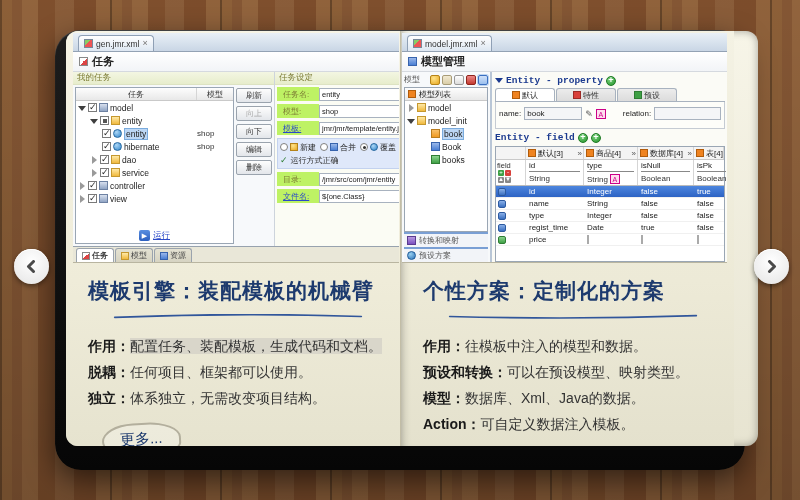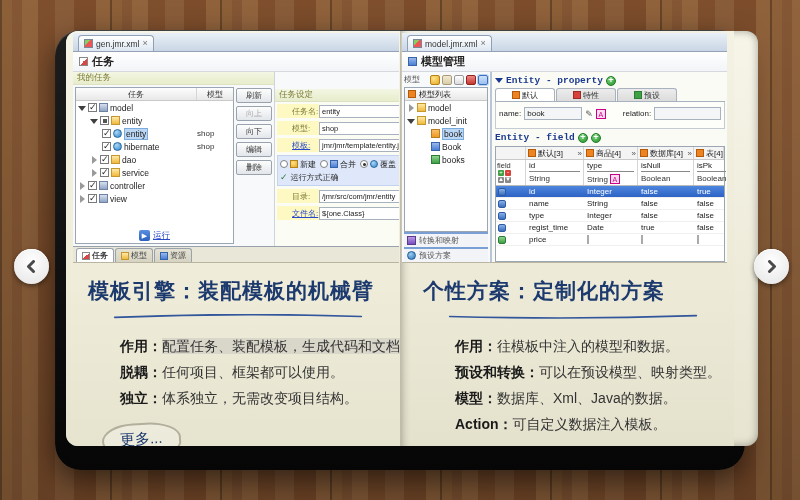--- a/index.html
+++ b/index.html
@@ -113,25 +113,25 @@
   .trow.sel .lab { background:#bcd7f5; border:1px solid #7aabdd; padding:0 1px; }
   .p0{ padding-left:2px; } .p1{ padding-left:14px; } .p2{ padding-left:26px; }
   .runrow { height:15px; display:flex; align-items:center; justify-content:center; gap:3px; flex:none;}
   .runrow a { color:#2a49c8; text-decoration:underline; font-size:8.5px; }
   .btncol { width:36px; flex:none; display:flex; flex-direction:column; gap:3px; padding-top:1px; }
   .sbtn { height:15px; border:1px solid #9aa3ad; border-radius:2px; font-size:8px; color:#333;
           background:linear-gradient(#fdfdfd,#e3e6ea); text-align:center; line-height:13px; }
   .sbtn.dis { color:#aaa; }
 
   
-  .setpane { flex:1; display:flex; flex-direction:column; background:#fbfcf4; min-width:0;margin-top:17px; }
+  .setpane { flex:1; display:flex; flex-direction:column; background:#fbfcf4; min-width:0; }
   .setbody { flex:1; padding:2px 2px 0 2px; overflow:hidden; }
   .frow { display:flex; align-items:center; margin-bottom:3px; height:14px; }
-  .flab { width:42px; flex:none; font-size:8px; padding-left:15px; align-self:stretch;
-          display:flex; align-items:center; background:#fef9c3; color:#7c7c34; }
+  .flab { width:42px; flex:none; font-size:8px; padding-left:6px; align-self:stretch;
+          display:flex; align-items:center; background:#bef264; color:#7c7c34; }
   .flab.link { color:#2a49c8; text-decoration:underline; }
   .finput { flex:1; height:13px; border:1px solid #a8b2bf; background:#fff; font-size:7.5px;
             color:#222; padding:1px 2px; overflow:hidden; white-space:nowrap; }
   .radiopanel { background:#dfe8fa; border:1px solid #c3d2ef; padding:2px 2px; margin-bottom:3px; font-size:8px;}
   .radioline { display:flex; align-items:center; gap:2px; height:12px; }
   .rdo { display:inline-block; width:8px; height:8px; border:1px solid #808080; border-radius:50%;
          background:#fff; position:relative; flex:none;}
   .rdo.sel:after { content:""; position:absolute; left:2px; top:2px; width:3px; height:3px;
                    border-radius:50%; background:#333; }
   .rlbl { color:#222; margin-right:2px; }
@@ -211,21 +211,21 @@
   .drow.sel { background:linear-gradient(#4d86de,#2d63c4); color:#fff; }
   .drow.sel .dcell { color:#fff; }
   .stub { width:14px; height:7px; background:#d8d8d8; border:1px solid #aaa; border-radius:1px; }
 
   
   .tb { position:absolute; top:246px; left:0; right:0; padding:0 14px 0 22px; }
   .tb h2 { font-size:21px; color:#1d3a6e; letter-spacing:1px; font-weight:bold; }
   .handline { height:5px; margin-top:3px; }
   .bullets { margin-top:10px; }
   .bline { font-size:14px; color:#333; line-height:26px; white-space:nowrap; }
-  .bline b { color:#1a1a1a;margin-left:32px; }
+  .bline b { color:#1a1a1a; }
   .hl { background:#d9d6ca; }
   .morebtn {
     display:inline-block; margin:12px 0 0 14px; padding:5px 16px 6px 16px;
     border:2px solid #b3af9d; color:#1d3a6e; font-size:15px;
     border-radius:48% 52% 55% 45% / 60% 55% 45% 60%; transform:rotate(-3deg);
     background:rgba(255,255,255,0.25);
   }
 
   
   .navbtn {

